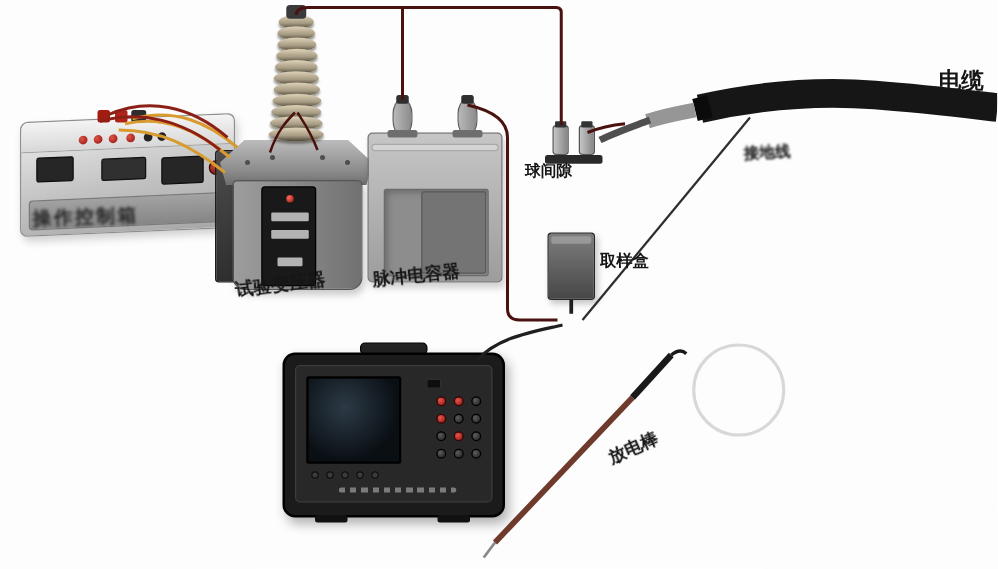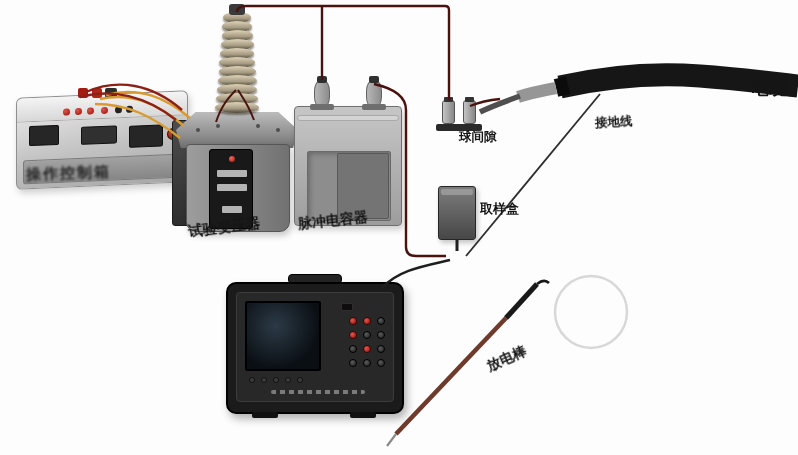--- a/index.html
+++ b/index.html
@@ -132,22 +132,22 @@
   .jbox{fill:#333;}
   .dotj{fill:#111;}
 
   
   .lbl{position:absolute;font-weight:700;font-size:14px;color:#151515;filter:blur(.45px);
     white-space:nowrap;z-index:6;}
   .lbl.console-lbl{left:26px;top:164px;font-size:15px;letter-spacing:2px;filter:blur(1.1px);
     color:#262626;transform:rotate(-2deg);}
   .lbl.tr-lbl{left:188px;top:218px;transform:rotate(-7deg);font-size:14.5px;}
   .lbl.cap-lbl{left:298px;top:212px;transform:rotate(-6deg);}
-  .lbl.gap-lbl{left:459px;top:129px;font-size:12.5px;}
-  .lbl.cable-lbl{left:751px;top:76px;font-size:18px;}
+  .lbl.gap-lbl{left:420px;top:129px;font-size:12.5px;}
+  .lbl.cable-lbl{left:751px;top:52px;font-size:18px;}
   .lbl.gnd-lbl{left:595px;top:114px;font-size:12.5px;transform:rotate(-3deg);filter:blur(.7px);}
   .lbl.sample-lbl{left:480px;top:200px;font-size:13px;}
   .lbl.rod-lbl{left:486px;top:350px;transform:rotate(-24deg);}
 </style>
 </head>
 <body>
 
 <div class="scene">
 
   <div class="console">

